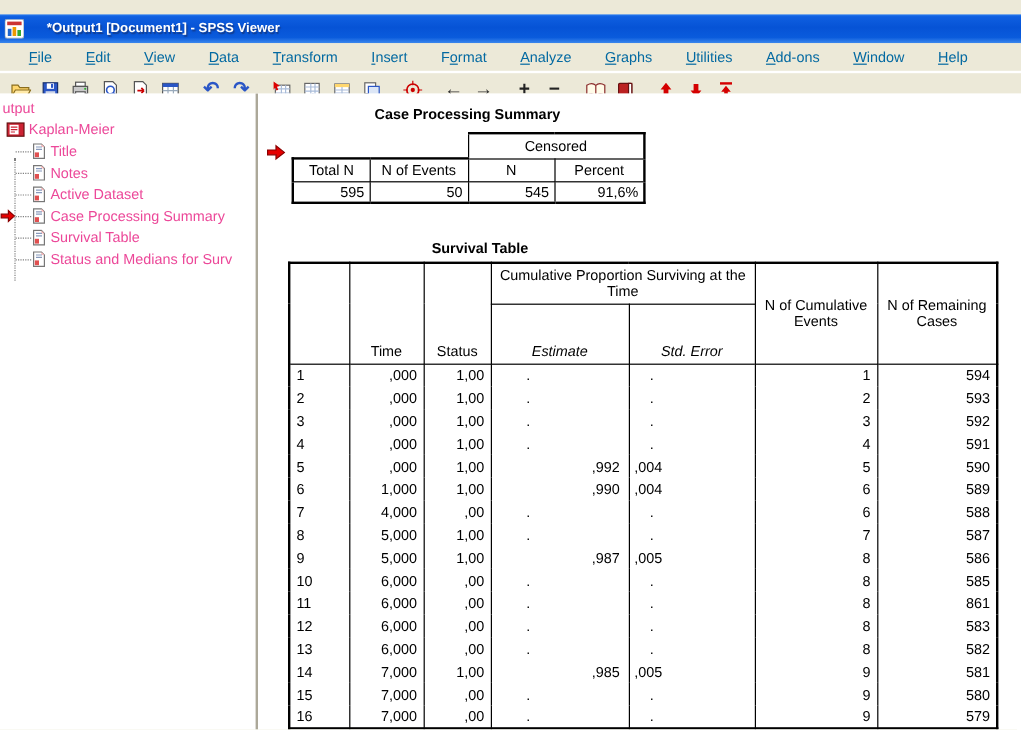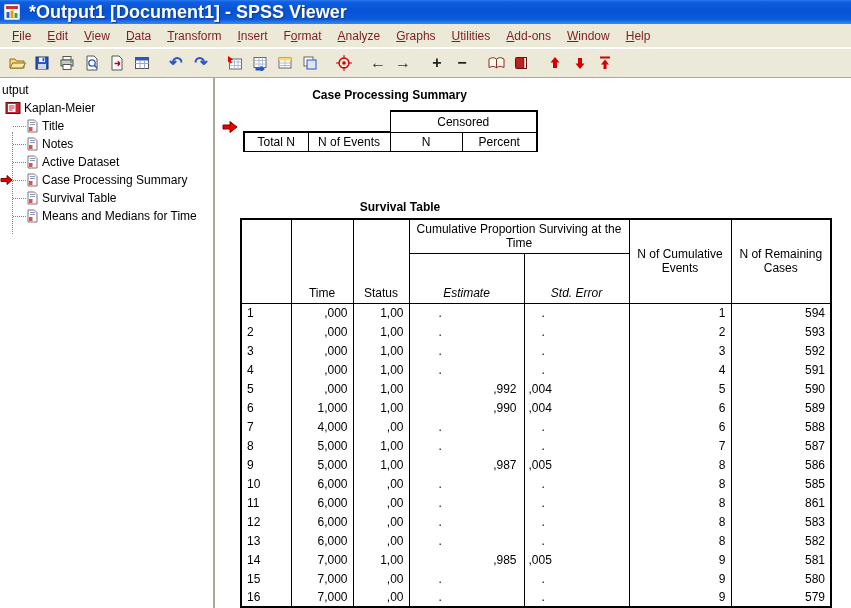--- a/index.html
+++ b/index.html
@@ -1,30 +1,30 @@
 <!DOCTYPE html>
 <html><head>
 <meta charset="utf-8">
 <style>
   * { box-sizing: border-box; }
   html,body { margin:0; padding:0; }
   body { font-family:"Liberation Sans", sans-serif; background:#fff; }
   .window { position:relative; width:851px; height:608px; overflow:hidden; background:#ece9d8; }
 
   
-  .titlebar { height:24px; display:flex; align-items:center; gap:9px; padding-left:4px;
+  .titlebar { height:24px; display:flex; align-items:center; gap:19px; padding-left:4px;
     background:linear-gradient(180deg,#2a7cf0 0%, #0f5fe0 8%, #0653d6 45%, #0a5bdc 80%, #3c88ee 100%);
-    color:#fff; font-weight:bold; font-size:18px;
-    text-shadow:1px 1px 1px #123a8a; }
+    color:#fff; font-weight:bold; font-size:11px;
+    text-shadow:1px 1px 1px #123a8a;margin-top:12px; }
   .titlebar .app-icon { width:16px; height:16px; display:inline-flex; }
 
   
   .menubar { height:24px; display:flex; align-items:center; padding-left:4px; font-size:12px;
     background:#ece9d8; border-bottom:1px solid #ffffff; }
-  .menu-item { padding:3px 8px; color:#7f1d1d; cursor:default; }
+  .menu-item { padding:3px 8px; color:#0369a1; cursor:default;margin-left:12px; }
 
   
   .toolbar { height:30px; display:flex; align-items:center; padding:2px 5px; gap:1px;
     background:#ece9d8; border-top:1px solid #fff; border-bottom:1px solid #aca899; }
   .tb-btn { width:24px; height:24px; display:flex; align-items:center; justify-content:center; border:1px solid transparent; }
   .tb-sep { width:8px; height:24px; }
   .tg { font-size:16px; line-height:1; font-weight:bold; }
 
   
   .main { position:absolute; top:78px; left:0; right:0; bottom:0; display:flex; background:#fff; }
@@ -33,21 +33,21 @@
   .output-pane { flex:1; background:#fff; position:relative; overflow:hidden; }
 
   
   .tree-row { height:18px; display:flex; align-items:center; position:relative; white-space:nowrap; cursor:default; }
   .tree-row.lv0 { padding-left:2px; }
   .tree-row.lv1 { padding-left:20px; }
   .tree-row.lv1.bookpad { padding-left:5px; }
   .tree-row.lv2 { padding-left:13px; }
   .conn { flex:0 0 13px; height:0; border-top:1px dotted #808080; }
   .ticon { display:inline-flex; margin-right:3px; flex:0 0 auto; }
-  .tlabel { color:#000000;text-align:right; }
+  .tlabel { color:#ec4899;text-align:right; }
   .tree-vline { position:absolute; left:12px; top:54px; height:102px; border-left:1px dotted #808080; }
   .sel-arrow { position:absolute; left:0; top:3px; display:inline-flex; }
 
   
   .out-title { position:absolute; font-weight:bold; font-size:12px; text-align:center; color:#000; }
   .case-title { left:28px; top:10px; width:293px; }
   .surv-title { left:25px; top:122px; width:320px; }
   .out-marker { position:absolute; left:7px; top:42px; }
 
   
@@ -334,21 +334,21 @@
           <div class="tree-row lv2">
             <span class="conn"></span>
             <span class="ticon">
               <svg width="13" height="14">
                 <path d="M2 1h6.5L11 3.5V13H2z" fill="#fff" stroke="#777"></path>
                 <path d="M8.5 1L11 3.5H8.5z" fill="#fbb"></path>
                 <rect x="3" y="8" width="3.5" height="4" fill="#e05050"></rect>
                 <path d="M4 3.5h5M4 5.5h5" stroke="#8899bb"></path>
               </svg>
             </span>
-            <span class="tlabel">Means and Medians for Time</span>
+            <span class="tlabel">Status and Medians for Surv</span>
           </div>
         </div>
     </div>
 
     <div class="output-pane">
 
       <span class="out-marker">
         <svg width="16" height="14">
             <path d="M1 5h7V1.5L15 7l-7 5.5V9H1z" fill="#e60000" stroke="#8a0000"></path>
           </svg>
@@ -367,20 +367,26 @@
             <tr class="r1">
           <td class="ghost"></td>
           <td class="ghost"></td>
           <td class="cens hdr" colspan="2">Censored</td>
         </tr>
         <tr class="r2">
           <td class="hdr bl2 bt2">Total N</td>
           <td class="hdr bt2">N of Events</td>
           <td class="hdr">N</td>
           <td class="hdr br2">Percent</td>
+        </tr>
+        <tr class="r3">
+          <td class="val bl2 bb2">595</td>
+          <td class="val bb2">50</td>
+          <td class="val bb2">545</td>
+          <td class="val br2 bb2">91,6%</td>
         </tr>
       </tbody>
         </table>
 
       <div class="out-title surv-title">Survival Table</div>
 
       <table class="spss-table surv-table">
         <colgroup>
           <col style="width:50px">
             <col style="width:62px">

